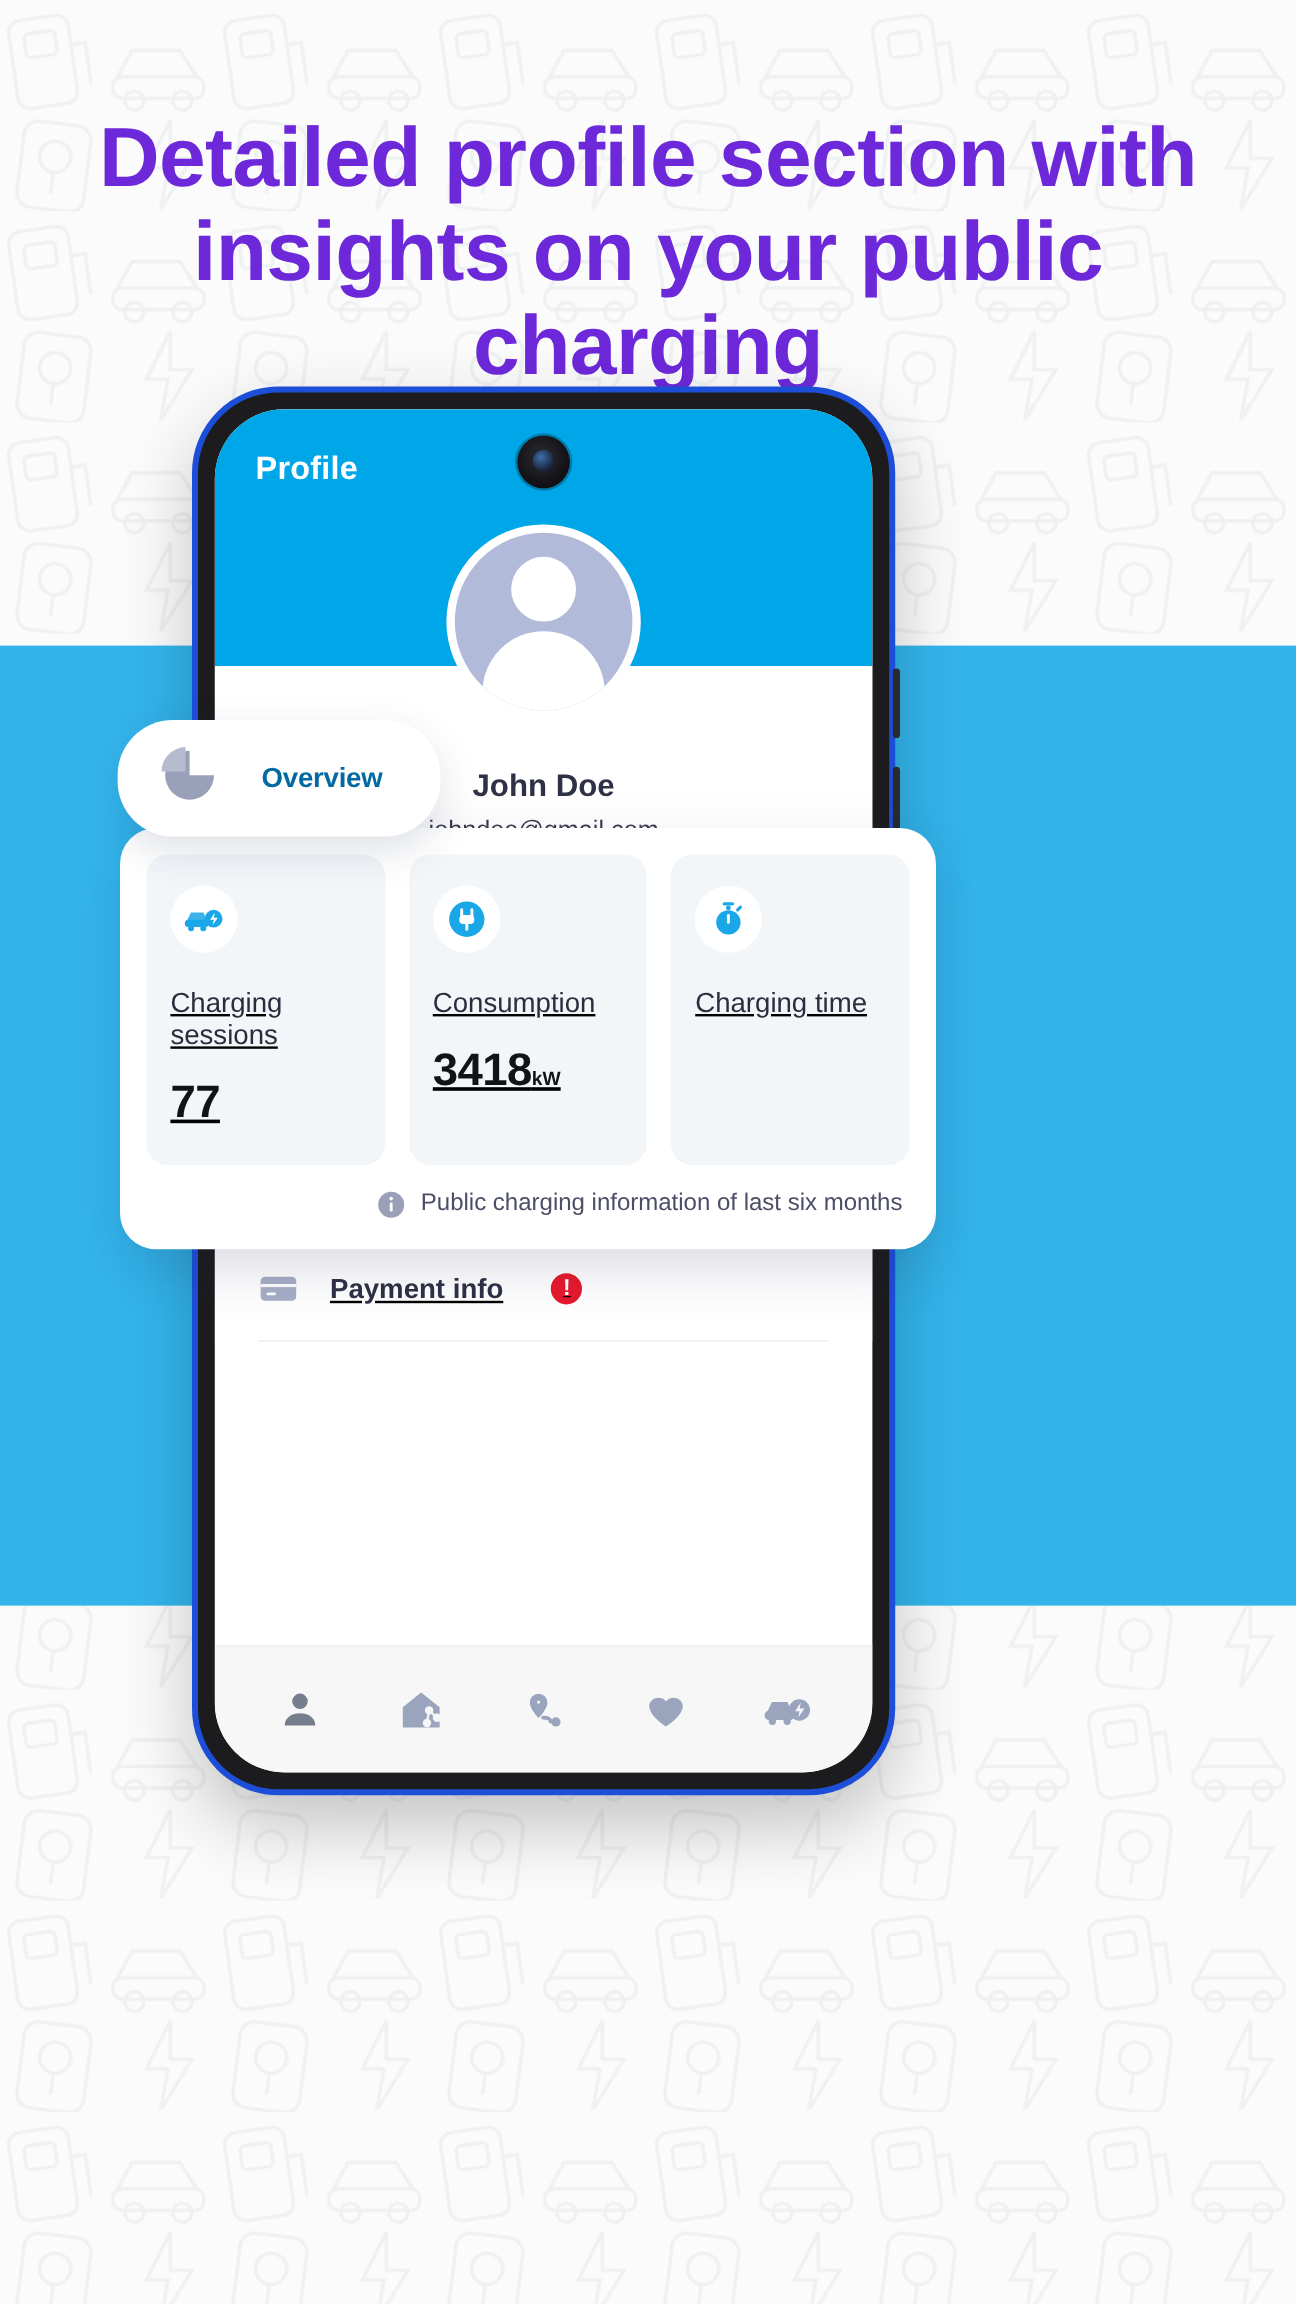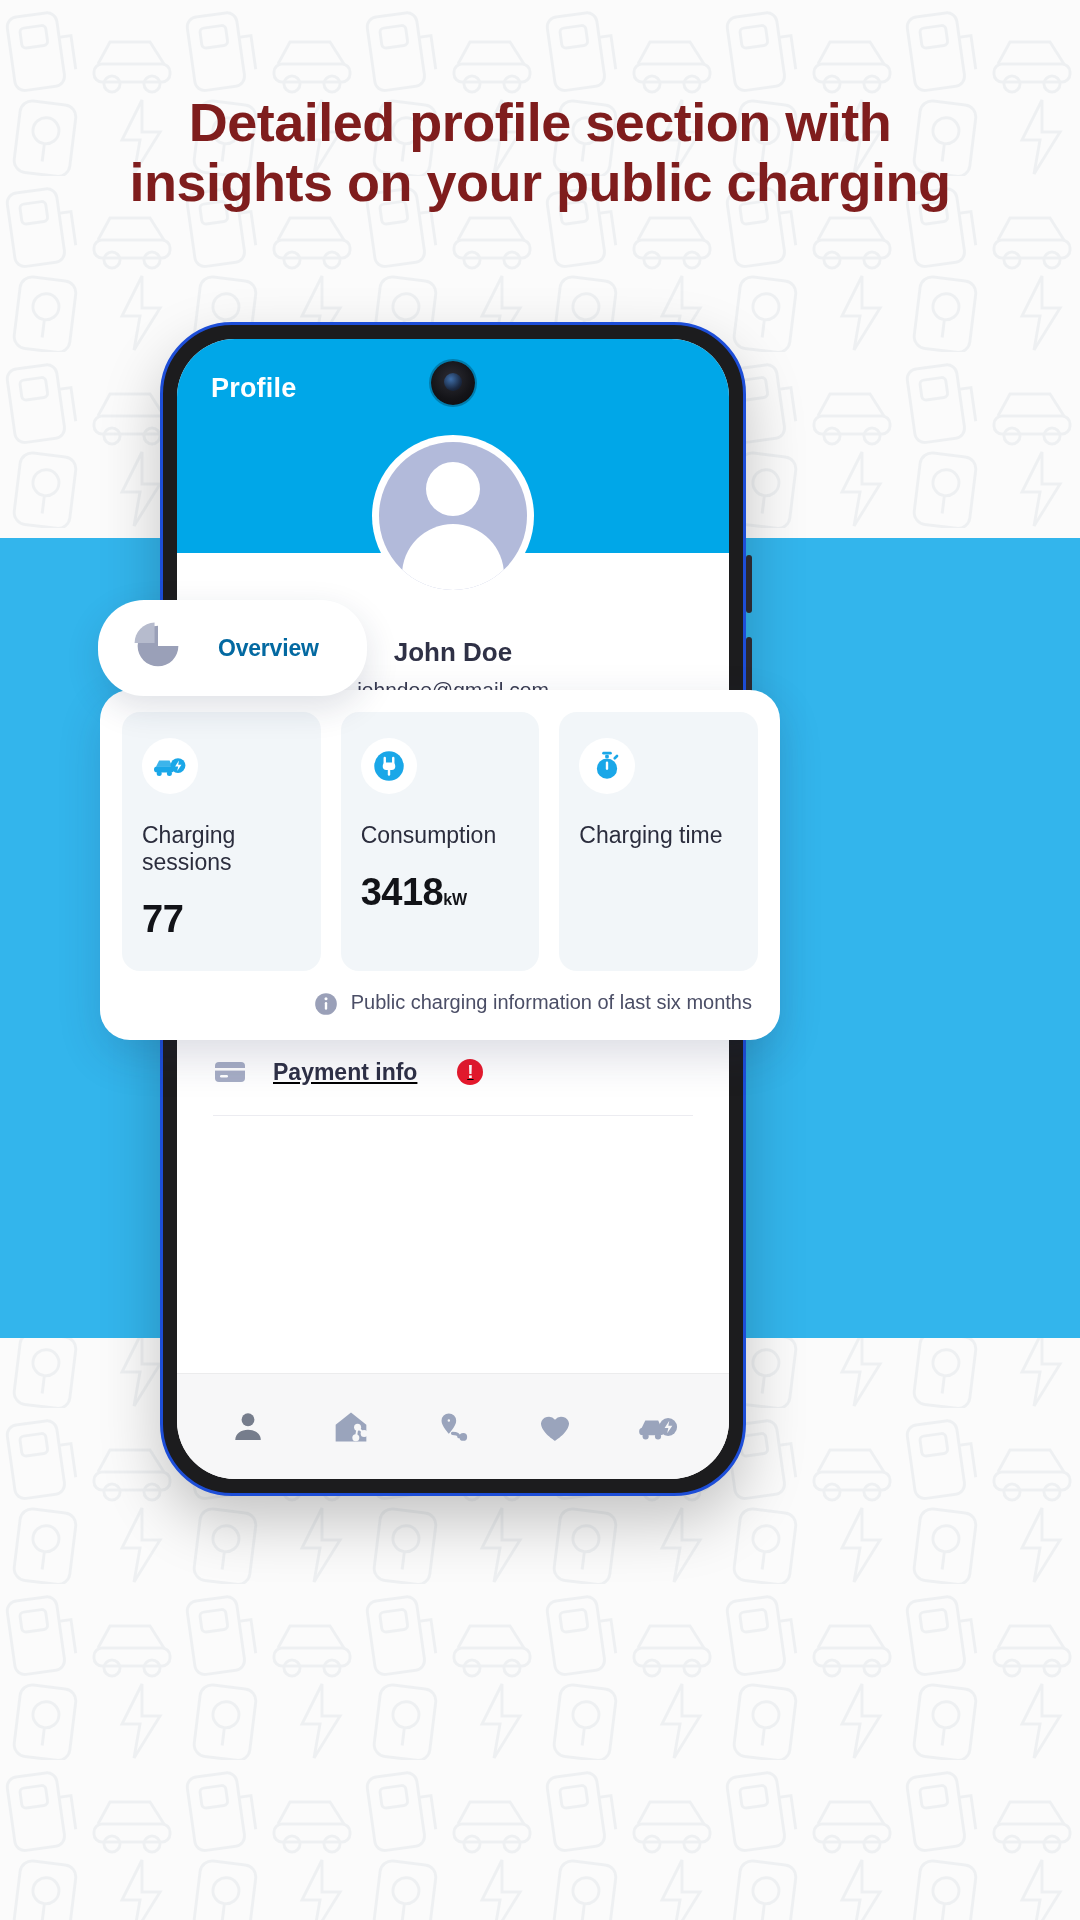--- a/index.html
+++ b/index.html
@@ -18,36 +18,36 @@
   
   .blue-band {
     position: absolute; left: 0; right: 0; top: 538px; height: 800px;
     background: #33b5ec;
   }
 
   
   .headline {
     position: absolute; left: 0; right: 0; top: 92px;
     text-align: center;
-    color: #7f1d1d;
-    font-size: 54px; font-weight: 700; line-height: 1.12;
+    color: #6d28d9;
+    font-size: 70px; font-weight: 700; line-height: 1.12;
     letter-spacing: -0.5px;
     padding: 0 36px;
   }
   .headline .l2 { display: block; }
 
   
   .phone {
     position: absolute; left: 160px; top: 322px;
     width: 586px; height: 1174px;
     border-radius: 72px;
     background: #1c1c1e;
     padding: 14px;
     box-shadow: 0 26px 60px rgba(0,0,0,.22);
-    border: 3px solid #1d4ed8;
+    border: 5px solid #1d4ed8;
   }
   .phone-inner {
     position: relative; width: 100%; height: 100%;
     border-radius: 58px; overflow: hidden; background: #ffffff;
   }
   .side-btn {
     position:absolute; right:-9px; width:6px; border-radius:4px; background:#2b2930;
   }
   .side-btn.b1 { top: 230px; height: 58px; }
   .side-btn.b2 { top: 312px; height: 96px; }
@@ -138,21 +138,21 @@
     font-size: 23px; font-weight: 700; color: #0369a1; letter-spacing: -.2px;
   }
 
   
   .stats-card {
     position: absolute; left: 100px; top: 690px; width: 680px; z-index: 35;
     background: #ffffff; border-radius: 30px;
     padding: 22px 22px 18px 22px;
     box-shadow: 0 16px 44px rgba(30,40,80,.16);
   }
-  .stats-row { display: flex; gap: 20px; }
+  .stats-row { display: flex; gap: 20px; text-decoration: underline; }
   .stat {
     flex: 1; background: #f2f6f9; border-radius: 18px;
     padding: 26px 20px 30px 20px; min-height: 212px;
     display: flex; flex-direction: column;
   }
   .stat-ico {
     width: 56px; height: 56px; border-radius: 50%; background: #ffffff;
     display: flex; align-items: center; justify-content: center;
   }
   .stat-label { margin-top: 28px; font-size: 23px; color: #2b2d3d; }

